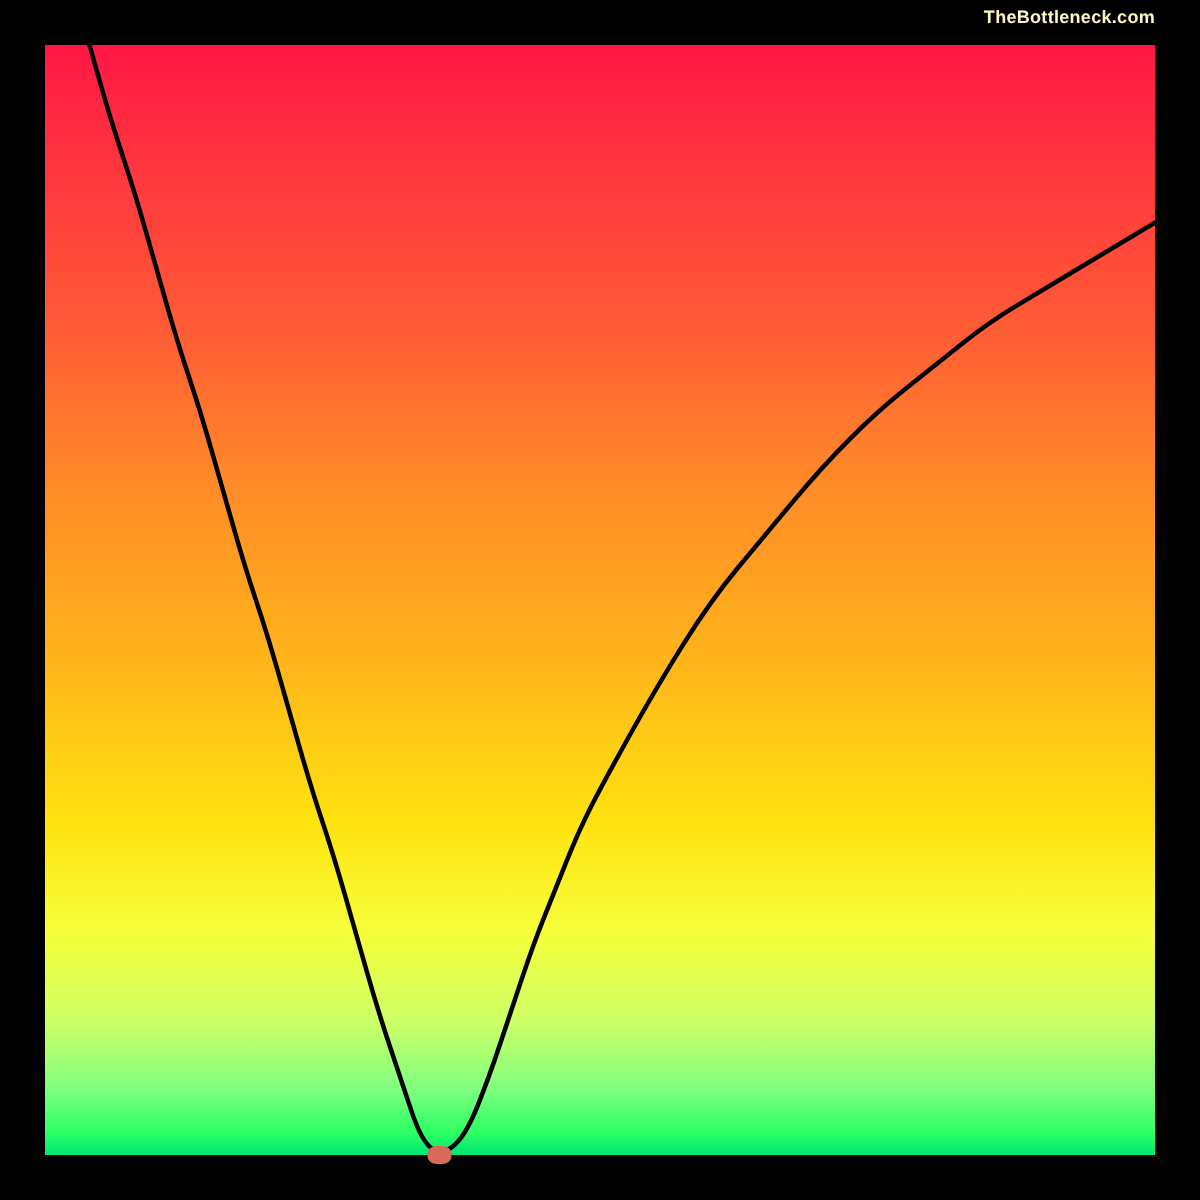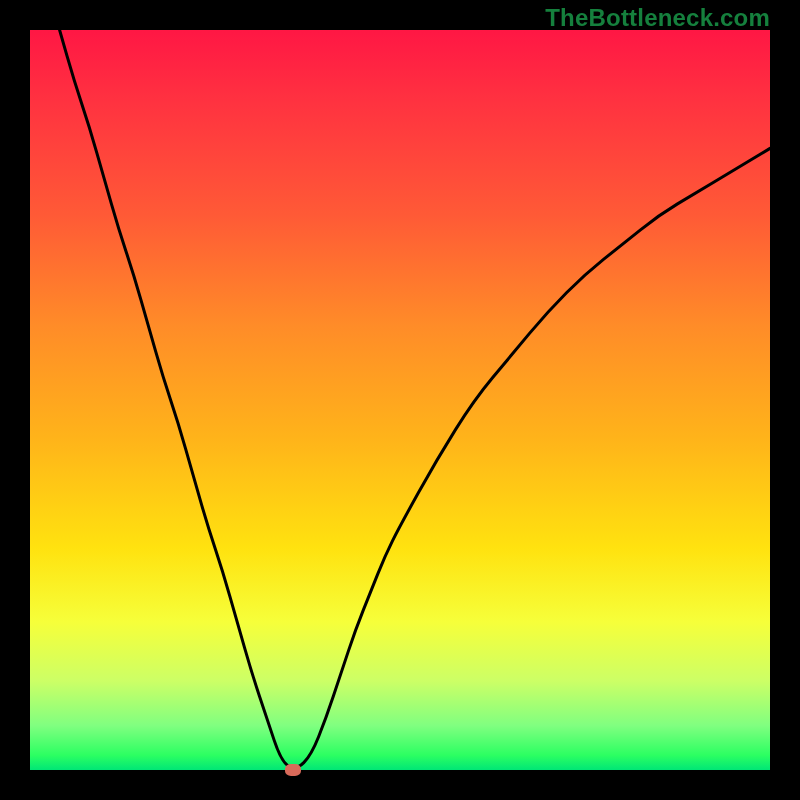--- a/index.html
+++ b/index.html
@@ -36,22 +36,22 @@
       #ccff66 88%,
       #80ff80 94%,
       #2cff62 98%,
       #00e676 100%
     );
   }
   .watermark {
     position: absolute;
     top: 4px;
     right: 30px;
-    color: #15803d;
-    font-size: 24px;
+    color: #fef9c3;
+    font-size: 12px;
     font-weight: 600;
     letter-spacing: 0.2px;
     user-select: none;
   }
   svg.curve {
     position: absolute;
     left: 0;
     top: 0;
     width: 740px;
     height: 740px;

